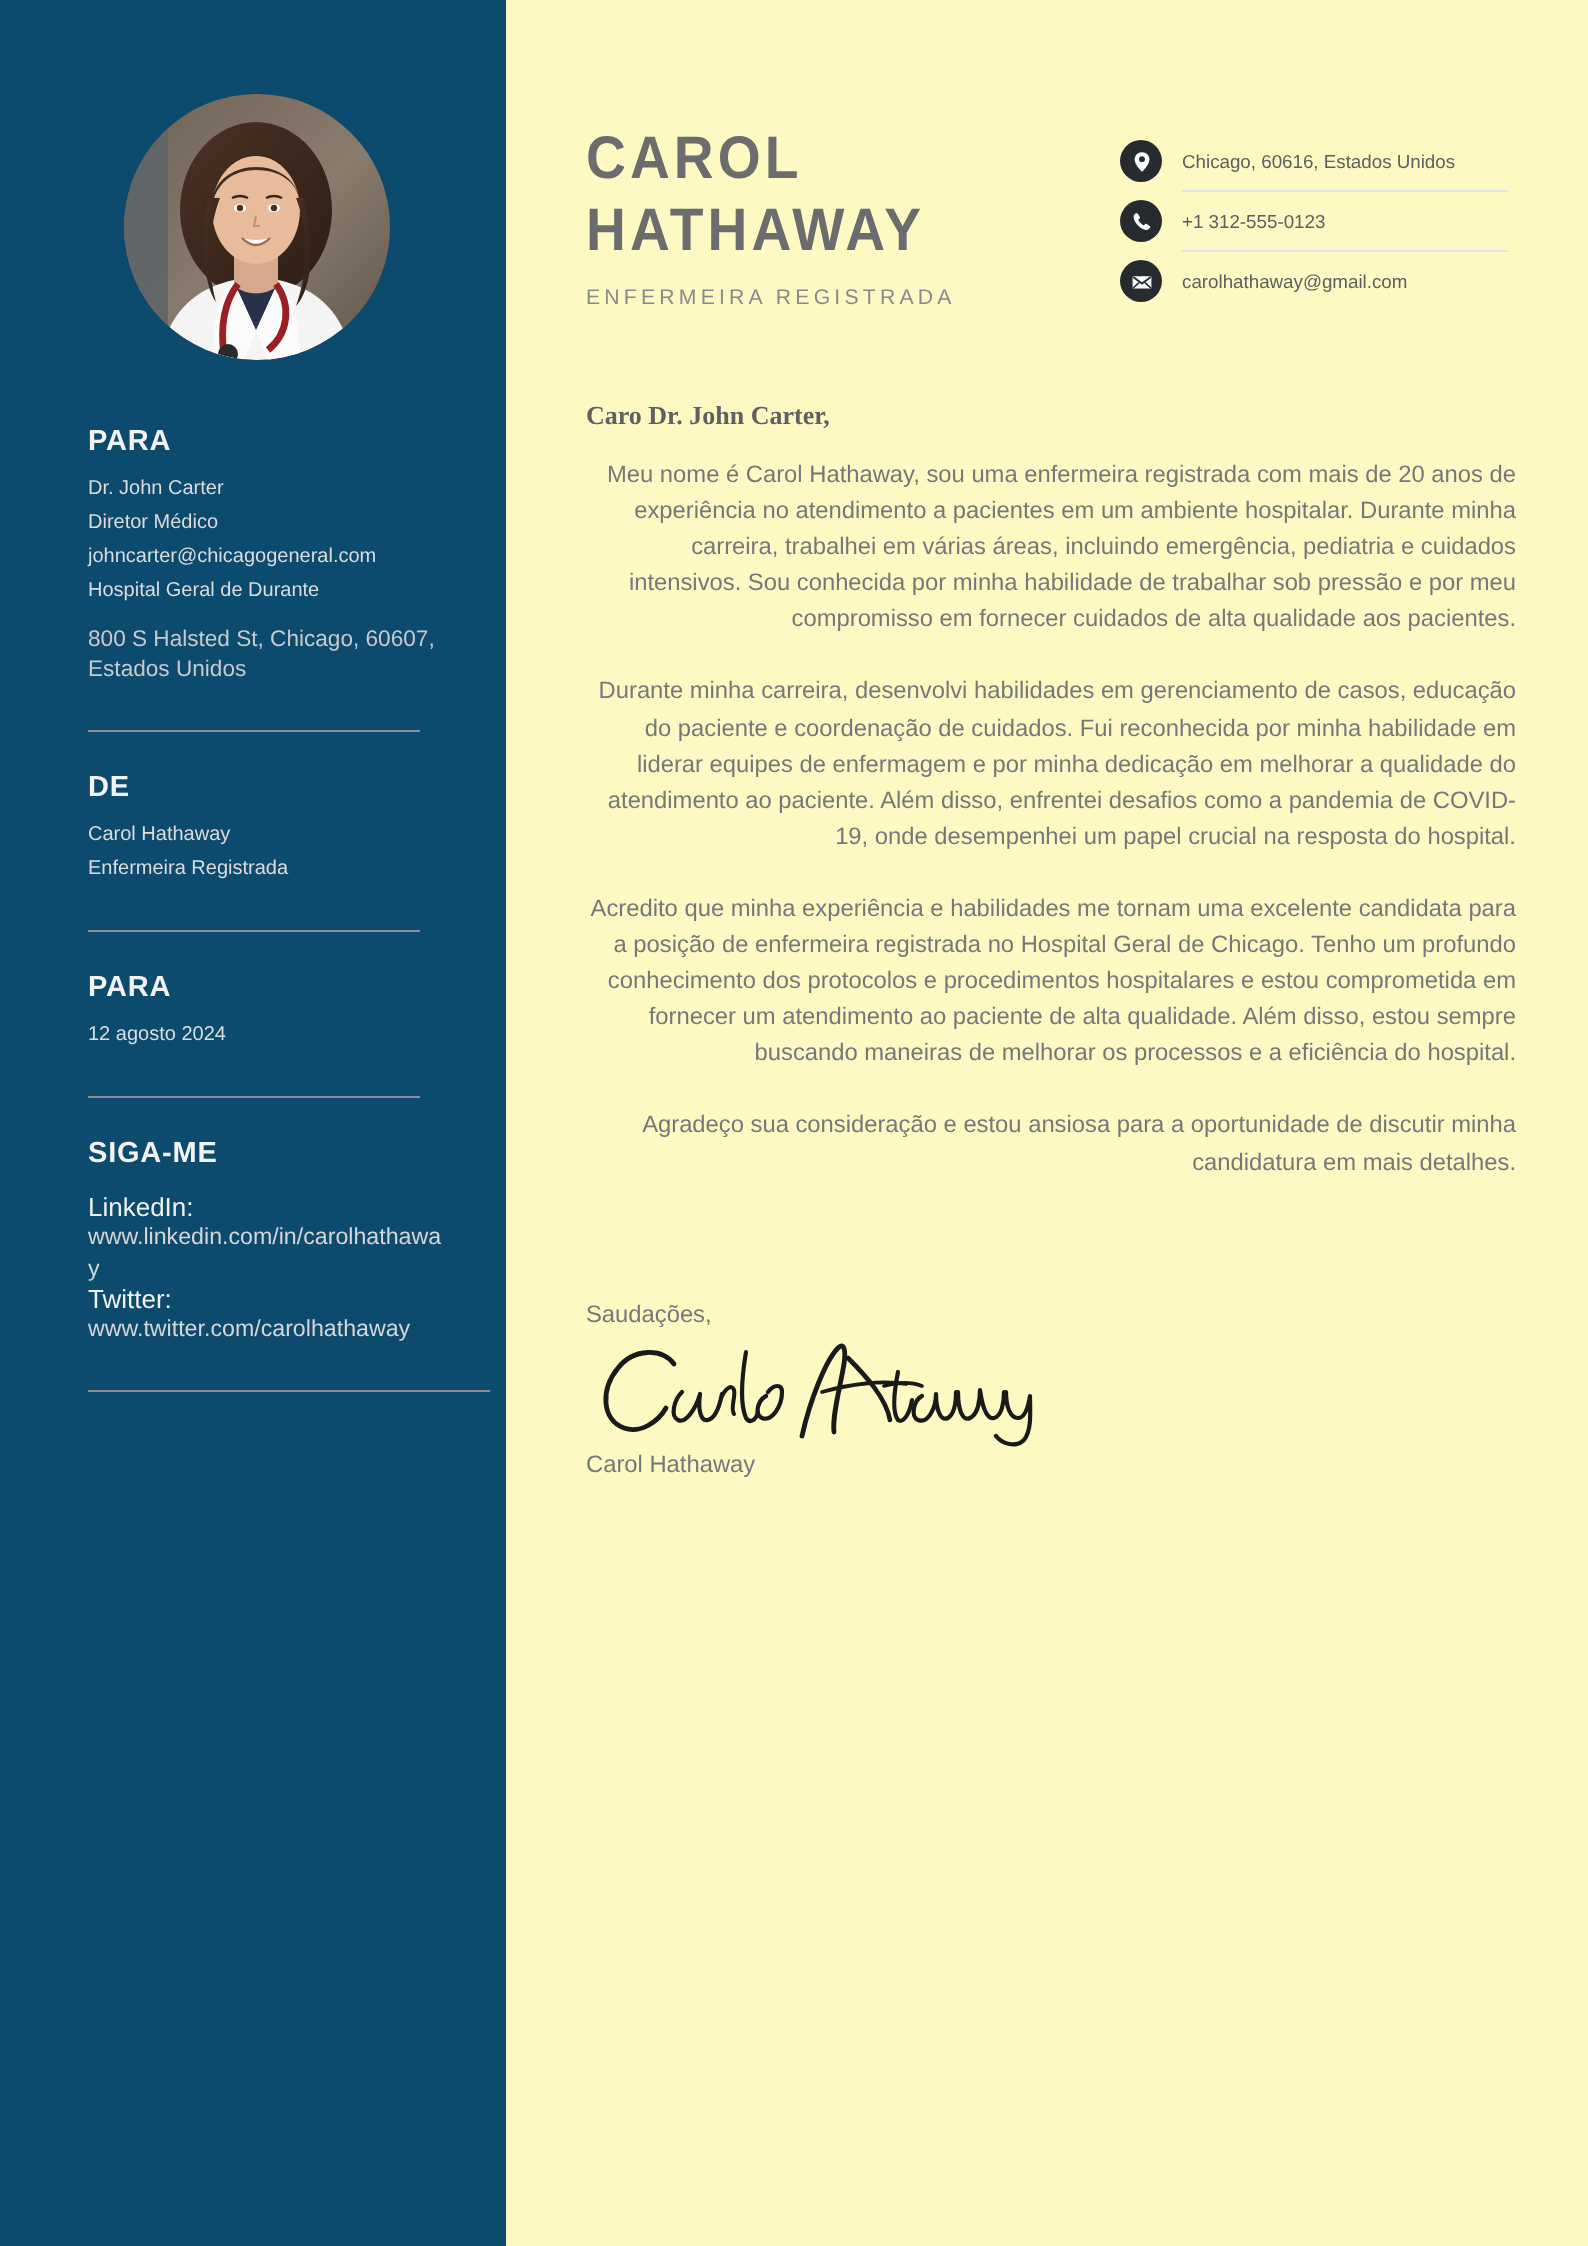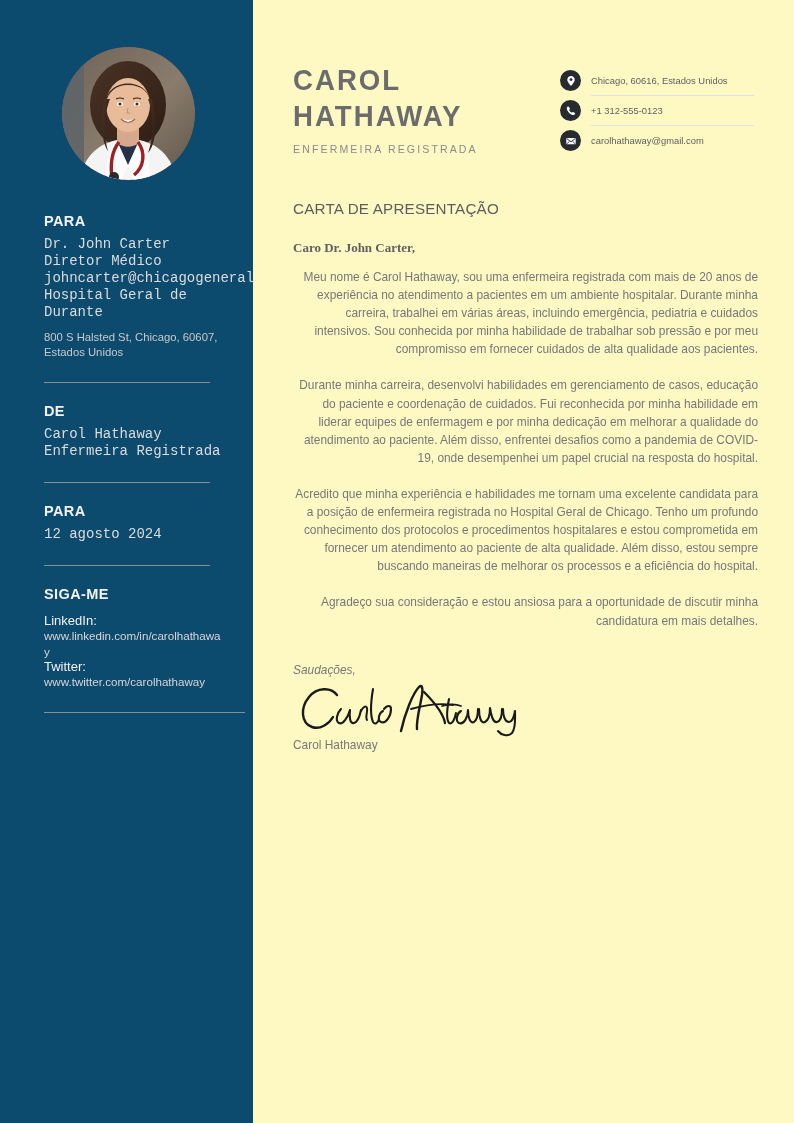--- a/index.html
+++ b/index.html
@@ -51,25 +51,24 @@
 
   .sec-title {
     font-size: 14.5px;
     font-weight: bold;
     letter-spacing: 0.4px;
     color: #f2f2f2;
     margin-bottom: 7px;
   }
 
   .sec-line {
-    font-size: 14px;
+    font-size: 10px;
     line-height: 17px;
     color: #dcdcdd;
     font-weight: normal;
-    font-family: Liberation Mono, monospace;
   }
 
   .sec-small {
     font-size: 11.3px;
     line-height: 15px;
     color: #c9c9cb;
     margin-top: 9px;
   }
 
   .divider {
@@ -193,22 +192,21 @@
     font-size: 11.9px;
     line-height: 18.1px;
     color: #77777a;
     margin-bottom: 18px;
     text-align: right;
   }
 
   .closing {
     font-size: 11.9px;
     color: #77777a;
-    margin-top: 33px;
-    font-style: italic;
+    margin-top: 60px;
   }
 
   .signature {
     margin-top: 2px;
     height: 58px;
   }
   .signature svg { display: block; }
 
   .sign-name {
     font-size: 11.9px;
@@ -360,21 +358,20 @@
             <path d="M1.6 3.5 L 6 6.8 L 10.4 3.5" stroke="#272b30" stroke-width="0.95" fill="none"></path>
             <path d="M1.6 9.0 L 4.5 6.3 M10.4 9.0 L 7.5 6.3" stroke="#272b30" stroke-width="0.85" fill="none"></path>
           </svg>
         </span>
         <span class="contact-text">carolhathaway@gmail.com</span>
       </div>
 
     </div>
 
     <div class="letter">
-      <div class="letter-title">CARTA DE APRESENTAÇÃO</div>
       <div class="greeting">Caro Dr. John Carter,</div>
 
       <p class="para">Meu nome é Carol Hathaway, sou uma enfermeira registrada com mais de 20 anos de experiência no atendimento a pacientes em um ambiente hospitalar. Durante minha carreira, trabalhei em várias áreas, incluindo emergência, pediatria e cuidados intensivos. Sou conhecida por minha habilidade de trabalhar sob pressão e por meu compromisso em fornecer cuidados de alta qualidade aos pacientes.</p>
       <p class="para">Durante minha carreira, desenvolvi habilidades em gerenciamento de casos, educação do paciente e coordenação de cuidados. Fui reconhecida por minha habilidade em liderar equipes de enfermagem e por minha dedicação em melhorar a qualidade do atendimento ao paciente. Além disso, enfrentei desafios como a pandemia de COVID-19, onde desempenhei um papel crucial na resposta do hospital.</p>
       <p class="para">Acredito que minha experiência e habilidades me tornam uma excelente candidata para a posição de enfermeira registrada no Hospital Geral de Chicago. Tenho um profundo conhecimento dos protocolos e procedimentos hospitalares e estou comprometida em fornecer um atendimento ao paciente de alta qualidade. Além disso, estou sempre buscando maneiras de melhorar os processos e a eficiência do hospital.</p>
       <p class="para">Agradeço sua consideração e estou ansiosa para a oportunidade de discutir minha candidatura em mais detalhes.</p>
 
       <div class="closing">Saudações,</div>
 
       <div class="signature">

